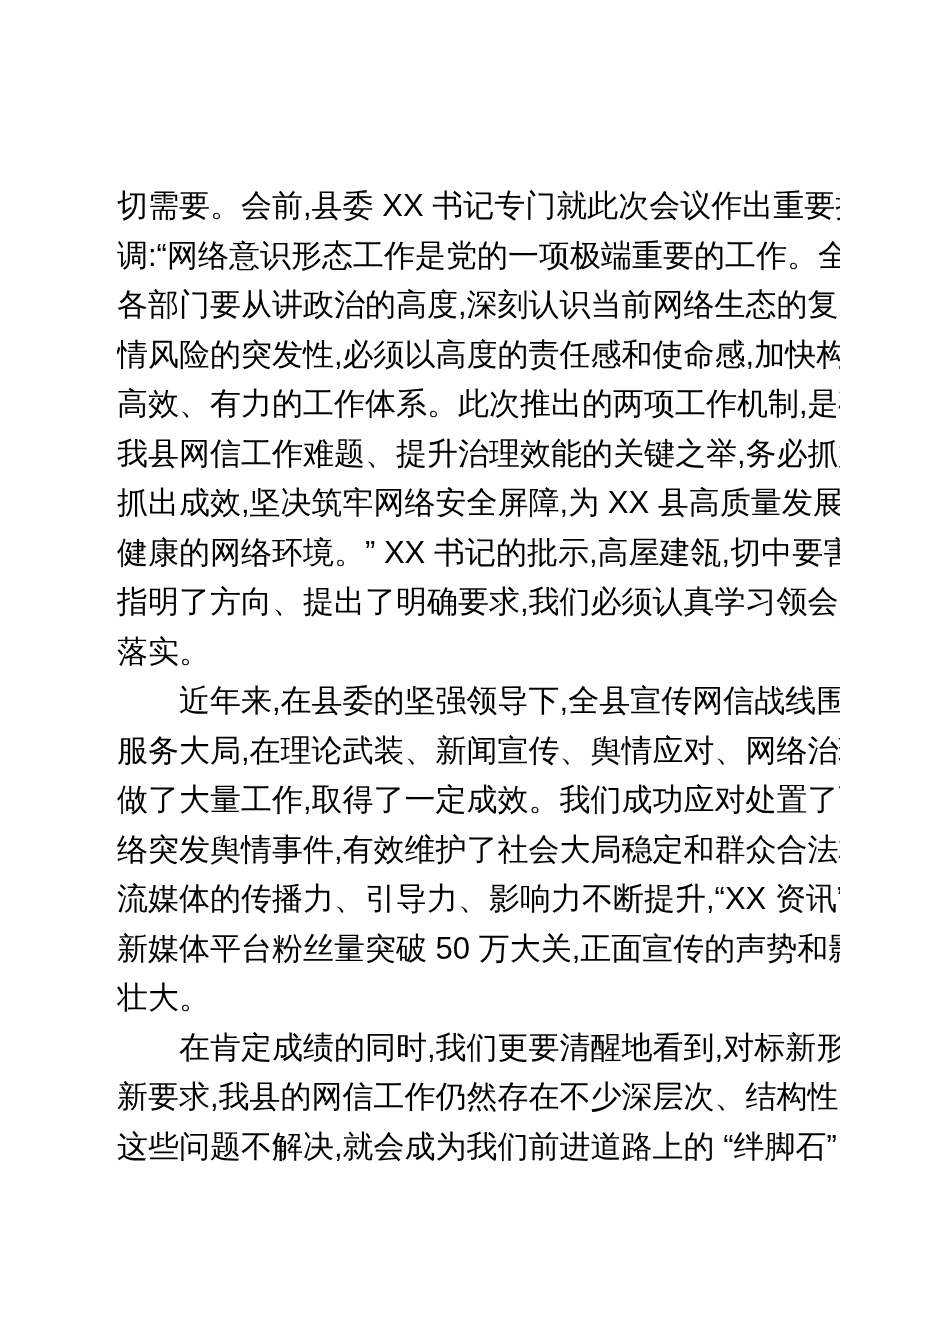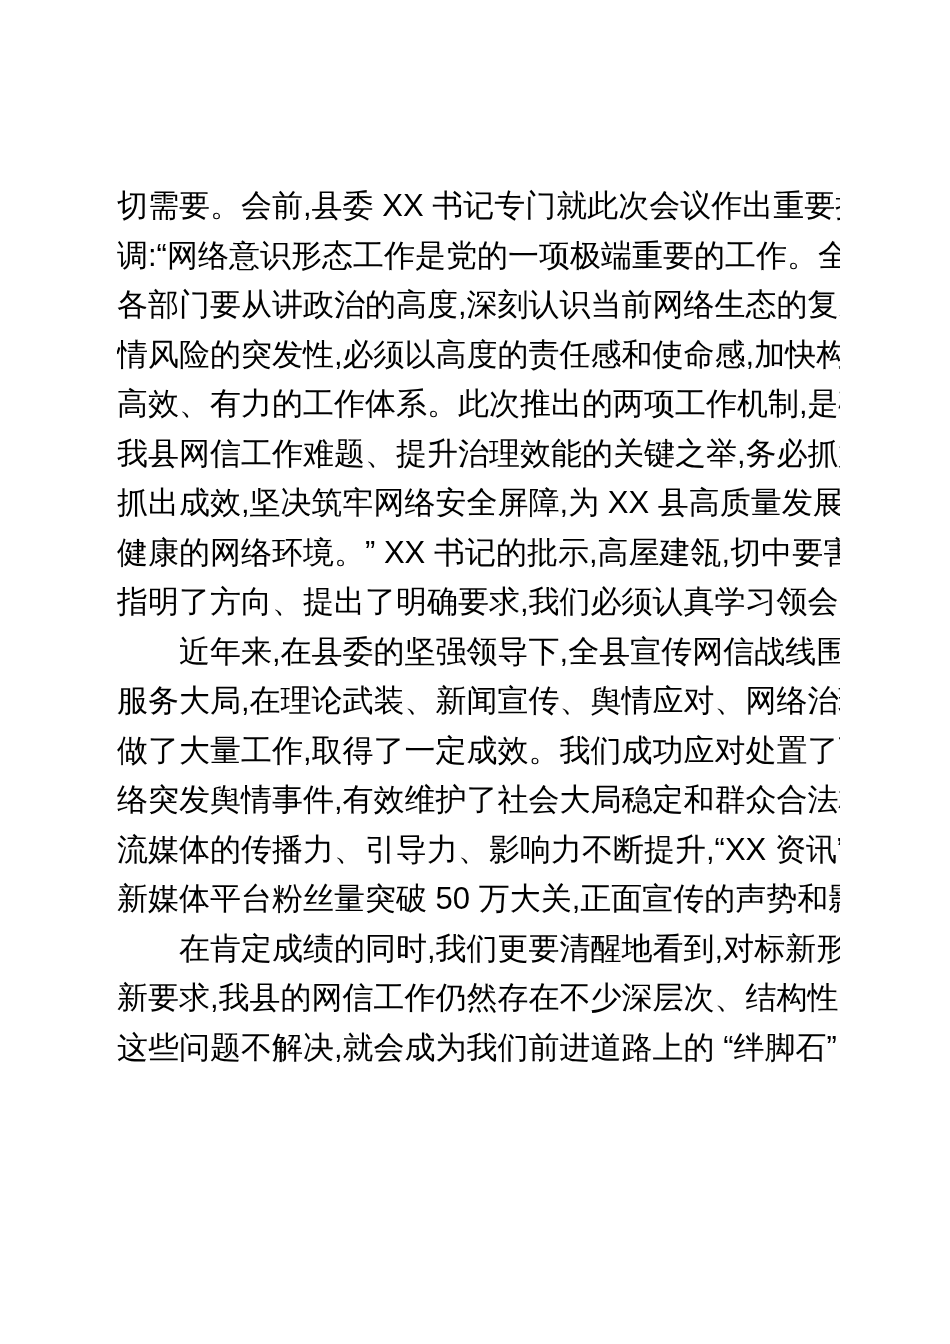--- a/index.html
+++ b/index.html
@@ -47,23 +47,25 @@
   <div class="text-block" id="text-block">
       <div class="line">切需要。会前,县委 XX 书记专门就此次会议作出重要批示,他强</div>
       <div class="line">调:“网络意识形态工作是党的一项极端重要的工作。全县各级</div>
       <div class="line">各部门要从讲政治的高度,深刻认识当前网络生态的复杂性和舆</div>
       <div class="line">情风险的突发性,必须以高度的责任感和使命感,加快构建科学、</div>
       <div class="line">高效、有力的工作体系。此次推出的两项工作机制,是破解当前</div>
       <div class="line">我县网信工作难题、提升治理效能的关键之举,务必抓好落实、</div>
       <div class="line">抓出成效,坚决筑牢网络安全屏障,为 XX 县高质量发展营造清朗</div>
       <div class="line">健康的网络环境。” XX 书记的批示,高屋建瓴,切中要害,为我们</div>
       <div class="line">指明了方向、提出了明确要求,我们必须认真学习领会,坚决贯彻</div>
+      <div class="line para-end">落实。</div>
       <div class="line indent">近年来,在县委的坚强领导下,全县宣传网信战线围绕中心、</div>
       <div class="line">服务大局,在理论武装、新闻宣传、舆情应对、网络治理等方面</div>
       <div class="line">做了大量工作,取得了一定成效。我们成功应对处置了百余起网</div>
       <div class="line">络突发舆情事件,有效维护了社会大局稳定和群众合法权益。主</div>
       <div class="line">流媒体的传播力、引导力、影响力不断提升,“XX 资讯” 等官方</div>
       <div class="line">新媒体平台粉丝量突破 50 万大关,正面宣传的声势和影响日益</div>
+      <div class="line para-end">壮大。</div>
       <div class="line indent">在肯定成绩的同时,我们更要清醒地看到,对标新形势新任务</div>
       <div class="line">新要求,我县的网信工作仍然存在不少深层次、结构性的问题。</div>
       <div class="line">这些问题不解决,就会成为我们前进道路上的 “绊脚石” 和 “拦</div>
     </div>
 </div>
 
 </body></html>

